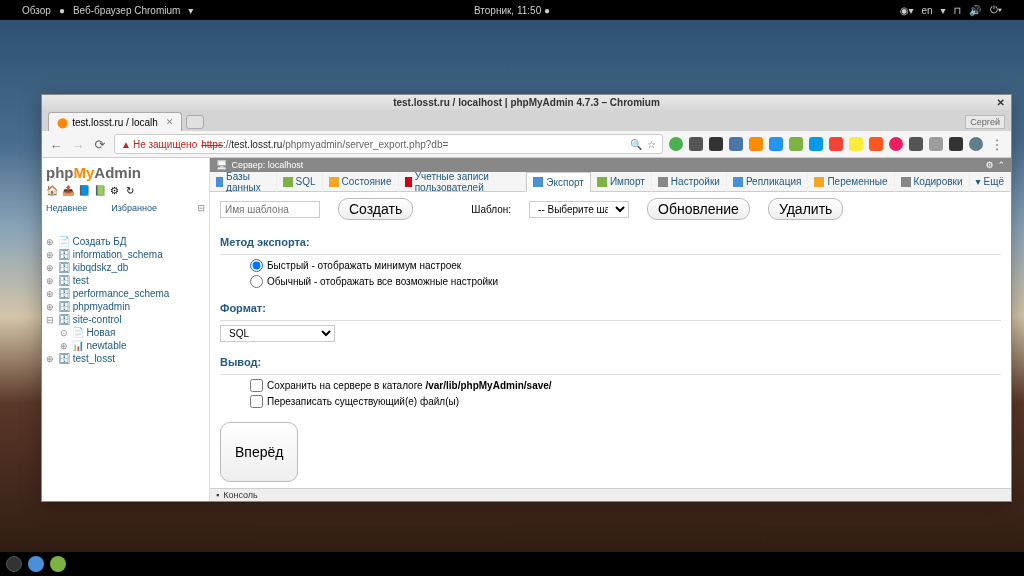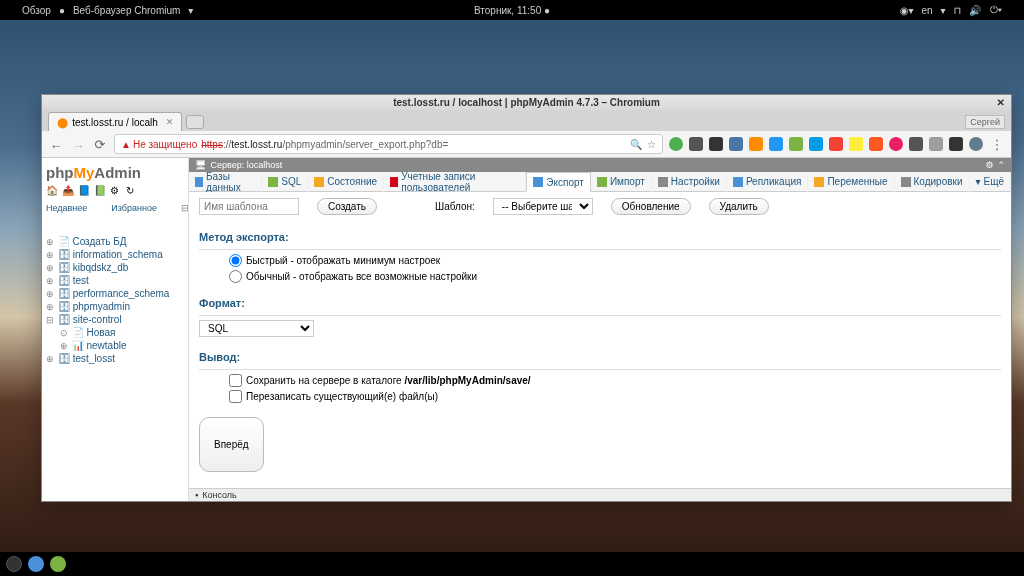--- a/index.html
+++ b/index.html
@@ -18,21 +18,21 @@
 .addrbar{height:27px;background:#f5f5f5;border-bottom:1px solid #ccc;display:flex;align-items:center;padding:0 6px;gap:6px}
 .navbtn{width:16px;height:16px;color:#666;font-size:13px;display:flex;align-items:center;justify-content:center;cursor:pointer}
 .urlbox{flex:1;height:20px;border:1px solid #ccc;border-radius:3px;display:flex;align-items:center;padding:0 6px;font-size:10px;background:#fff;gap:4px}
 .notsecure{color:#c5221f;display:flex;align-items:center;gap:2px}
 .urltext{color:#666}
 .urltext .strike{text-decoration:line-through;color:#c5221f}
 .urltext .dark{color:#222}
 .exticons{display:flex;gap:6px;align-items:center}
 .exticon{width:14px;height:14px;display:inline-block}
 .content{display:flex;height:343px;background:#fff}
-.sidebar{width:147px;background:#fff;border-right:1px solid #ddd;padding:4px;font-size:10px}
+.sidebar{width:168px;background:#fff;border-right:1px solid #ddd;padding:4px;font-size:10px}
 .logo{font-size:15px;font-weight:bold;margin:2px 0 4px}
 .logo .php{color:#666}
 .logo .my{color:#f80}
 .logo .admin{color:#666}
 .sbicons{display:flex;gap:2px;margin-bottom:4px}
 .sbicons span{width:14px;height:14px;display:inline-block;font-size:10px}
 .sbnav{display:flex;gap:24px;font-size:9px;color:#235a81;margin-bottom:22px}
 .tree{font-size:10px;color:#235a81}
 .tree-item{display:flex;align-items:center;gap:2px;padding:1px 0;cursor:pointer}
 .tree-item.sub{padding-left:14px}
@@ -41,21 +41,21 @@
 .serverbar{height:14px;background:#888;color:#fff;font-size:9px;padding:0 6px;display:flex;align-items:center;gap:4px}
 .tabs{height:20px;background:#f5f5f5;border-bottom:1px solid #ccc;display:flex;align-items:center;font-size:10px}
 .maintab{padding:0 6px;height:20px;display:flex;align-items:center;gap:3px;color:#235a81;cursor:pointer;border-right:1px solid #eee}
 .maintab.active{background:#fff;border-top:1px solid #ccc;border-left:1px solid #ccc;border-right:1px solid #ccc}
 .tabicon{width:10px;height:10px;display:inline-block}
 .mainbody{flex:1;background:#fff;padding:6px 10px;overflow:auto;font-size:10px}
 .section{margin-bottom:14px}
 .section h3{font-size:11px;color:#235a81;margin-bottom:6px;font-weight:bold}
 .row{display:flex;align-items:center;gap:8px;margin-bottom:12px}
 .inputtxt{border:1px solid #ccc;padding:2px 4px;font-size:10px;width:100px;background:#fff}
-.btn{border:1px solid #bbb;background:linear-gradient(#fff,#eee);border-radius:10px;padding:2px 10px;font-size:10px;cursor:pointer}
+.btn{border:1px solid #bbb;background:linear-gradient(#fff,#eee);border-radius:10px;padding:2px 10px;font-size:14px;cursor:pointer}
 .sel{border:1px solid #ccc;padding:1px 4px;font-size:10px;background:#fff;width:100px}
 .wide{width:115px}
 .radio-row,.check-row{display:flex;align-items:center;gap:4px;margin:3px 0 3px 30px;font-size:10px}
 .console{height:13px;background:#eee;border-top:1px solid #ccc;font-size:9px;padding:0 6px;display:flex;align-items:center;gap:4px;color:#333}
 .taskbar{position:absolute;bottom:0;left:0;right:0;height:24px;background:#000;display:flex;align-items:center;padding:0 6px;gap:6px}
 .tbicon{width:16px;height:16px;border-radius:50%}
 hr.sep{border:none;border-top:1px solid #ddd;margin:4px 0}
 </style>
 </head>
 <body>

